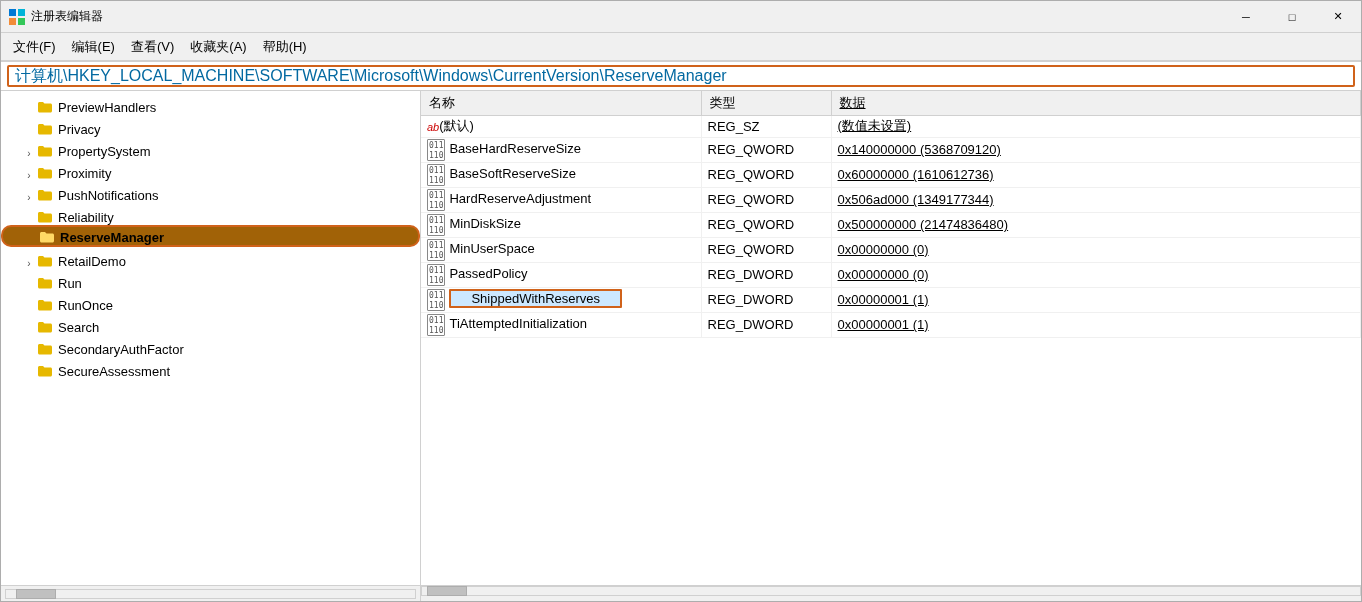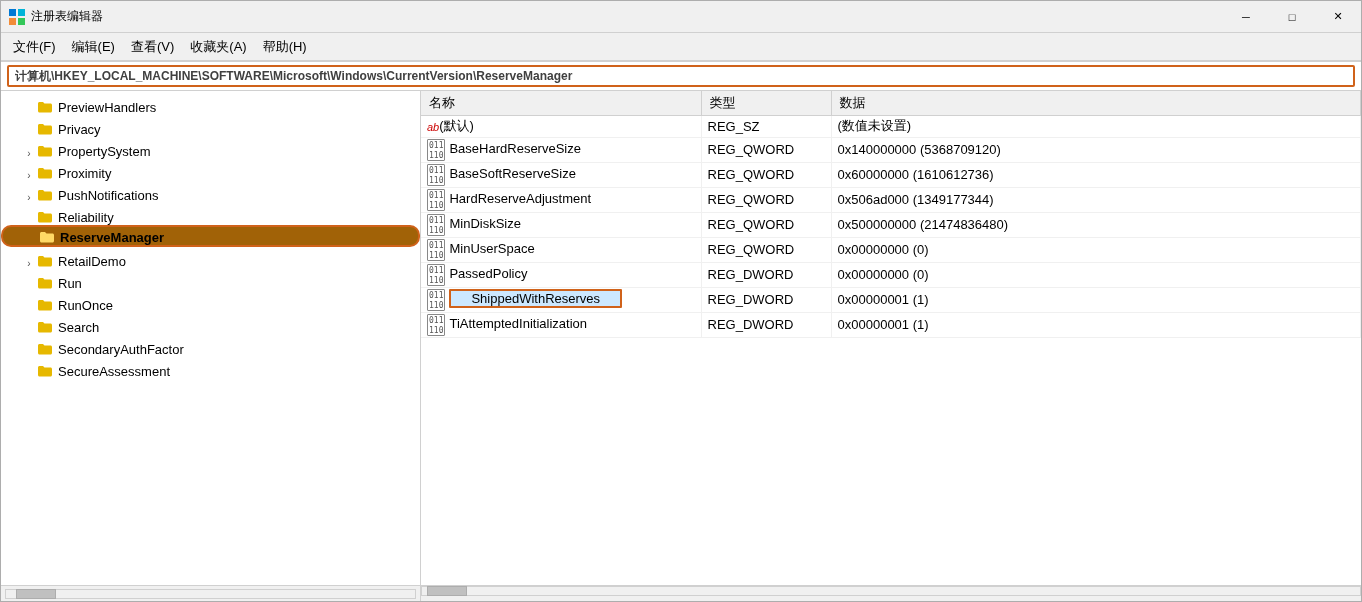--- a/index.html
+++ b/index.html
@@ -87,25 +87,24 @@
       padding: 2px 6px;
       border-bottom: 1px solid #d0d0d0;
       border-top: 1px solid #d0d0d0;
     }
     .address-input {
       flex: 1;
       height: 22px;
       border: 2px solid #d0621a;
       border-radius: 2px;
       padding: 0 6px;
-      font-size: 12px;
-      color: #404040;
+      font-size: 16px;
+      color: #0369a1;
       outline: none;
       background: #fff;
-      font-weight: bold;
     }
 
     .main-content {
       display: flex;
       flex: 1;
       overflow: hidden;
     }
 
     
     .tree-panel {
@@ -195,21 +194,21 @@
     }
     .ab-icon {
       font-size: 11px;
       color: #c00;
       font-style: italic;
       display: inline-block;
       vertical-align: middle;
     }
     .col-name { width: 280px; }
     .col-type { width: 130px; }
-    .col-data { width: auto; }
+    .col-data { width: auto; text-decoration: underline; }
 
     
     .bottom-scrollbar {
       height: 16px;
       background: #f0f0f0;
       border-top: 1px solid #d0d0d0;
       display: flex;
     }
     .bottom-scrollbar-left {
       width: 420px;

